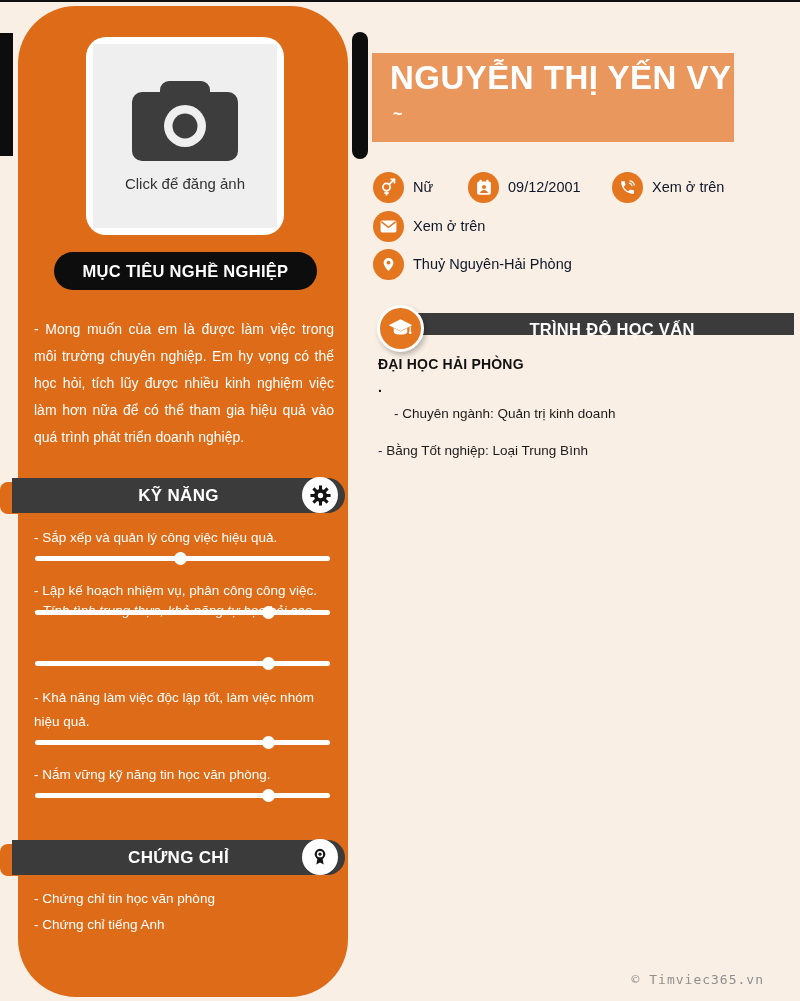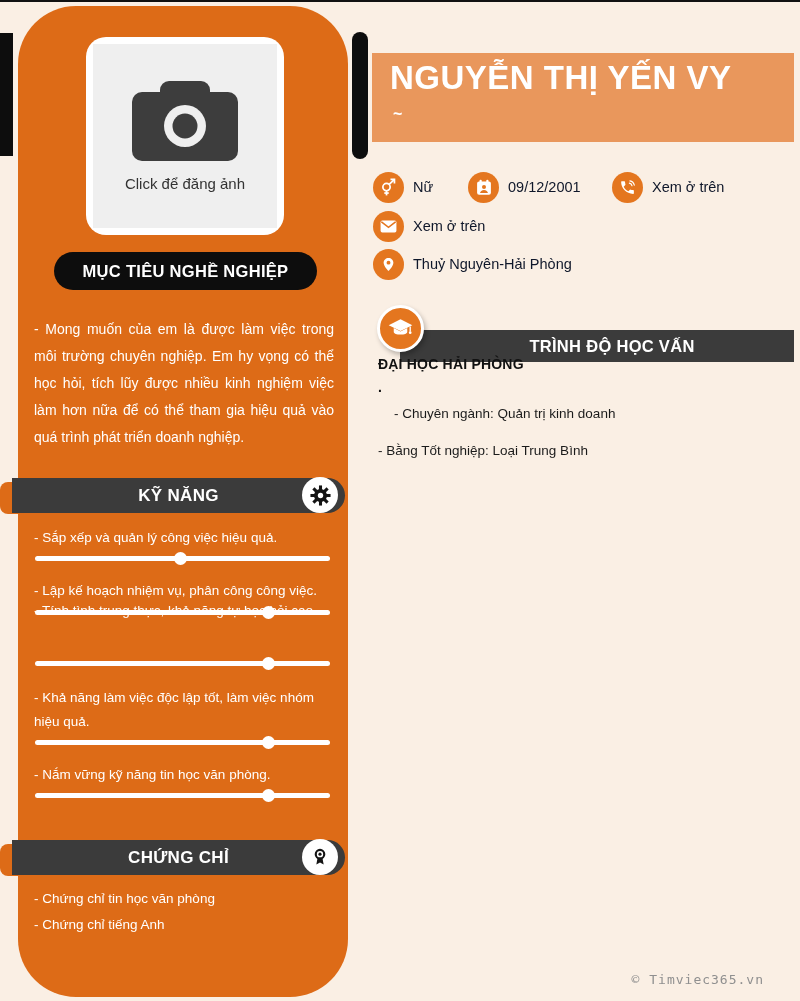--- a/index.html
+++ b/index.html
@@ -31,40 +31,40 @@
   .head-circle{width:36px;height:36px;background:#fff;border-radius:50%;display:flex;align-items:center;justify-content:center;}
   .circ-sk{left:302px;top:477px;}
   .circ-ct{left:302px;top:839px;}
 
   .sk-label{left:34px;width:302px;color:#fff;font-size:13.5px;line-height:24px;}
   .slider{left:35px;width:295px;height:13px;}
   .track{position:absolute;left:0;top:4px;width:100%;height:5px;background:#fff;border-radius:3px;}
   .thumb{position:absolute;top:0;width:13px;height:13px;background:#fff;border-radius:50%;}
   .sl1{top:526px;} .sr1{top:552px;}
   .sl2{top:579px;} .sr2{top:606px;}
-  .sl3{top:599px;} .sr3{top:657px;}
+  .sl3{top:599px;font-style:italic;} .sr3{top:657px;}
   .sl4{top:686px;} .sr4{top:736px;}
   .sl5{top:763px;} .sr5{top:789px;}
 
   .ct-list{left:34px;top:886px;width:302px;color:#fff;font-size:13.5px;line-height:26px;}
 
   
-  .name-box{left:372px;top:53px;width:422px;height:89px;background:#E9975C;}
+  .name-box{left:372px;top:53px;width:362px;height:89px;background:#E9975C;}
   .name{position:absolute;left:18px;top:6px;color:#fff;font-weight:bold;font-size:33px;letter-spacing:.5px;white-space:nowrap;}
   .name-sub{position:absolute;left:21px;top:52px;color:#fff;font-weight:bold;font-size:16px;}
 
   .info-circle{width:31px;height:31px;border-radius:50%;background:#E4761F;display:flex;align-items:center;justify-content:center;}
   .lbl{height:31px;line-height:31px;font-size:14.5px;color:#0f172a;white-space:nowrap;text-align:right;}
   .ic-gender{left:373px;top:172px;} .lb-gender{left:413px;top:172px;}
   .ic-cal{left:468px;top:172px;}   .lb-dob{left:508px;top:172px;}
   .ic-phone{left:612px;top:172px;} .lb-phone{left:652px;top:172px;}
   .ic-mail{left:373px;top:211px;}  .lb-mail{left:413px;top:211px;}
   .ic-pin{left:373px;top:249px;}   .lb-addr{left:413px;top:249px;}
 
-  .edu-bar{left:400px;top:330px;width:394px;height:32px;background:#3B3B3B;color:#fff;font-weight:bold;font-size:16.5px;text-align:center;line-height:32px;padding-left:30px;box-sizing:border-box;letter-spacing:.3px;}
+  .edu-bar{left:400px;top:313px;width:394px;height:22px;background:#3B3B3B;color:#fff;font-weight:bold;font-size:16.5px;text-align:center;line-height:32px;padding-left:30px;box-sizing:border-box;letter-spacing:.3px;}
   .edu-circle{left:377px;top:305px;width:41px;height:41px;background:#E4761F;border:3px solid #fff;border-radius:50%;display:flex;align-items:center;justify-content:center;box-shadow:2px 3px 5px rgba(0,0,0,.25);}
   .edu-school{left:378px;top:356px;font-size:14px;font-weight:bold;color:#111;letter-spacing:.2px;}
   .edu-bullet{left:378px;top:379px;font-size:14px;font-weight:bold;color:#111;}
   .edu-d1{left:378px;top:406px;font-size:13.5px;color:#1b1b1b;margin-left:16px;}
   .edu-d2{left:378px;top:431px;font-size:13.5px;color:#1b1b1b;margin-top:12px;}
 
   .footer{right:36px;top:972px;font-family:"DejaVu Sans Mono","Liberation Mono",monospace;font-size:13px;color:#8f8f8f;letter-spacing:1px;}
 </style>
 </head>
 <body>

